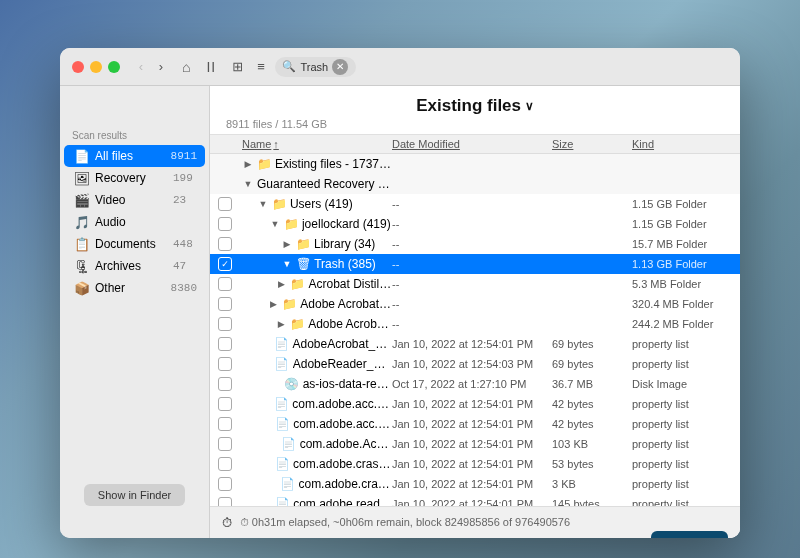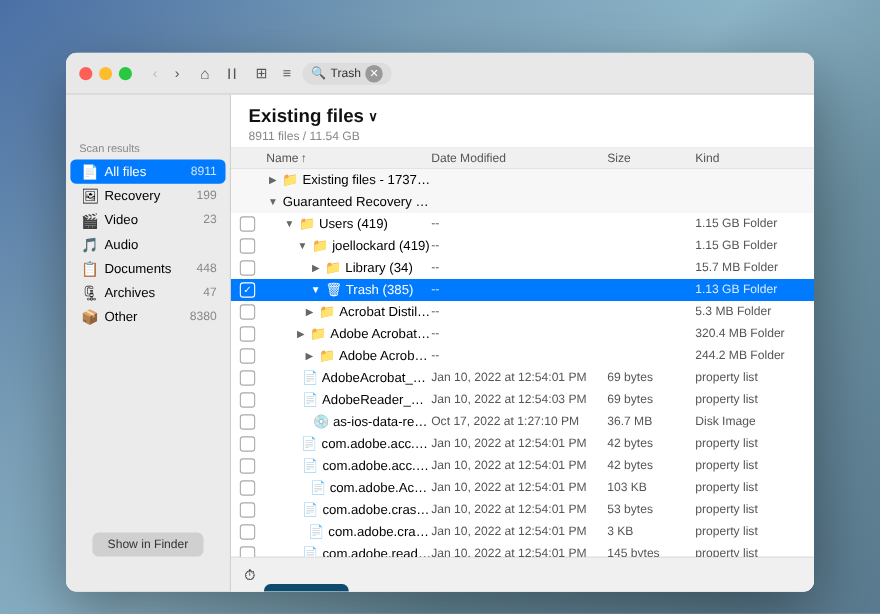--- a/index.html
+++ b/index.html
@@ -150,21 +150,21 @@
       flex-shrink: 0;
     }
     .sidebar-label {
       flex: 1;
       font-size: 12px;
     }
     .sidebar-count {
       font-size: 11px;
       color: #888;
       min-width: 24px;
-      text-align: right;
+      font-family: Liberation Mono, monospace;
     }
     .sidebar-item.active .sidebar-count { color: rgba(255,255,255,0.8); }
     .sidebar-spacer { flex: 1; }
     .show-finder-btn {
       margin: 24px;
       padding: 5px 10px;
       background: #d0d0d0;
       border: none;
       border-radius: 6px;
       font-size: 11px;
@@ -185,40 +185,42 @@
       border-bottom: 1px solid #e0e0e0;
       flex-shrink: 0;
     }
     .panel-title {
       font-size: 17px;
       font-weight: 600;
       color: #111;
       display: flex;
       align-items: center;
       gap: 4px;
+      justify-content: center;
     }
     .panel-subtitle {
       font-size: 11px;
       color: #888;
       margin-top: 2px;
     }
     
     .col-headers {
       display: grid;
       grid-template-columns: 24px 1fr 160px 80px 100px;
       padding: 3px 8px;
       background: #f0f0f0;
       border-bottom: 1px solid #ddd;
       align-items: center;
       flex-shrink: 0;
     }
     .col-header {
       font-size: 11px;
       color: #555;
       font-weight: 500;
+      text-decoration: underline;
     }
     .col-header.sortable {
       cursor: pointer;
       display: flex;
       align-items: center;
       gap: 2px;
     }
     
     .file-list {
       flex: 1;
@@ -626,17 +628,18 @@
           </div>
           <div class="file-date">Jan 10, 2022 at 12:54:01 PM</div>
           <div class="file-size">145 bytes</div>
           <div class="file-kind">property list</div>
         </div>
 
       </div>
 
       <div class="statusbar">
         <span style="font-size:13px;">⏱</span>
+        <span class="status-text">⏱ 0h31m elapsed, ~0h06m remain, block 824985856 of 976490576</span>
         <button class="recover-btn">Recover</button>
       </div>
     </div>
   </div>
 </div>
 
 </body></html>

